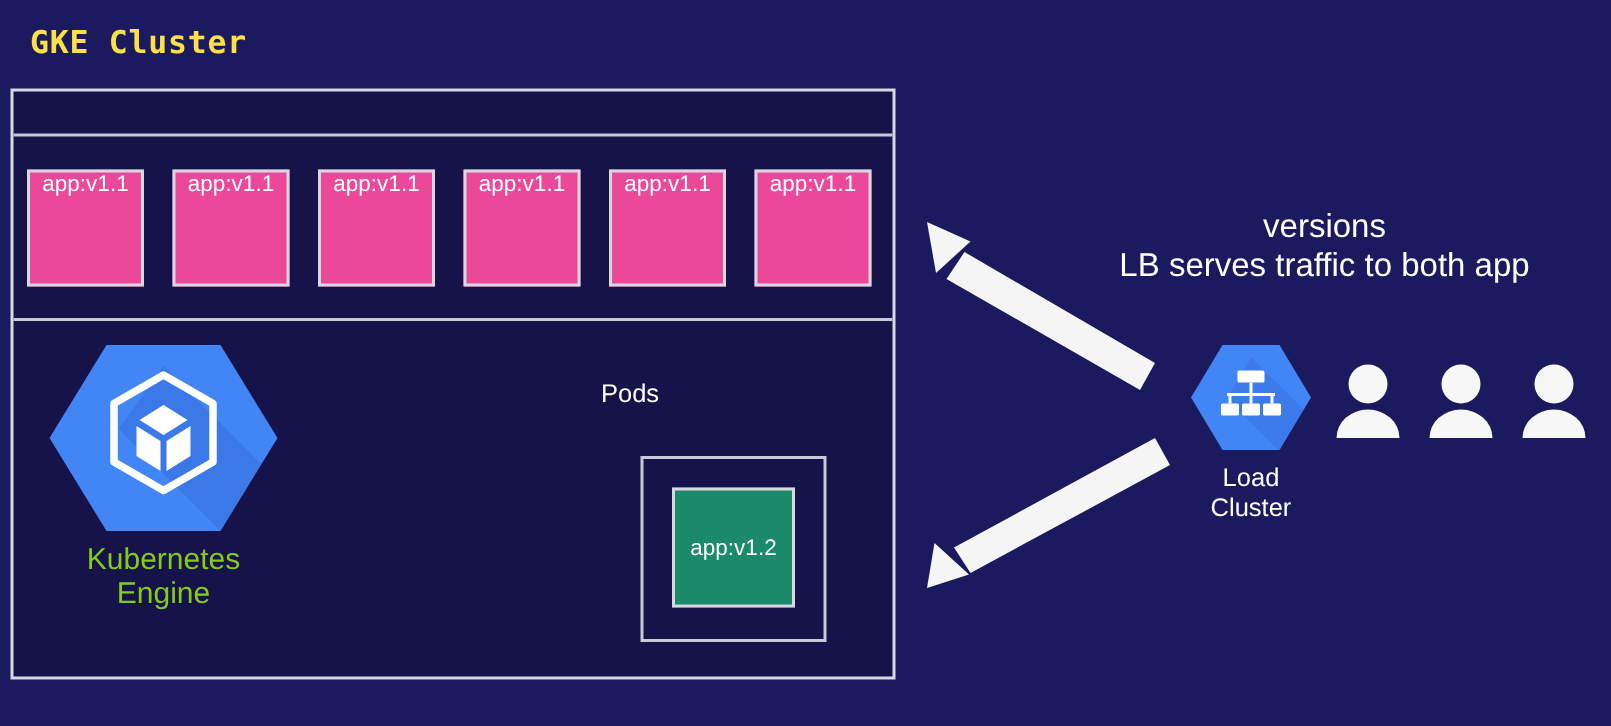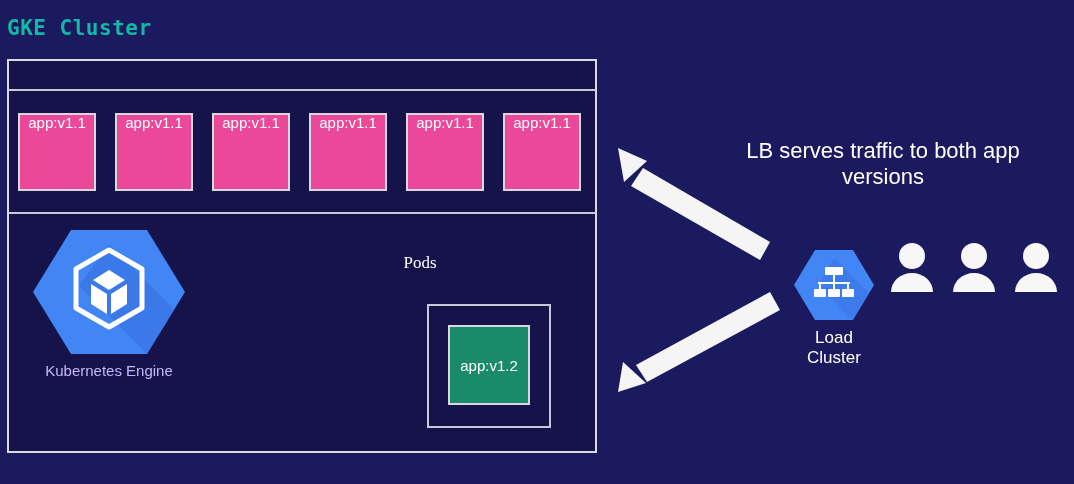--- a/index.html
+++ b/index.html
@@ -14,27 +14,27 @@
     height: 484px;
     background: #1b1a5e;
     overflow: hidden;
     font-family: "Liberation Sans", sans-serif;
     -webkit-font-smoothing: antialiased;
   }
 
   
   #cluster-title {
     position: absolute;
-    left: 7px;
+    left: 20px;
     top: 16px;
     font-family: "DejaVu Sans Mono", "Liberation Mono", monospace;
     font-weight: bold;
     font-size: 21px;
     letter-spacing: 0.5px;
-    color: #14b8a6;
+    color: #fde047;
     white-space: nowrap;
   }
 
   
   #cluster-frame {
     position: absolute;
     left: 7px;
     top: 59px;
     width: 590px;
     height: 394px;
@@ -101,35 +101,35 @@
     width: 168px;
     text-align: center;
   }
   .hex {
     position: relative;
     display: block;
     margin: 0 auto;
   }
   #gke-caption {
     margin-top: 4px;
-    color: #c4b5fd;
-    font-size: 15px;
+    color: #84cc16;
+    font-size: 20px;
     font-family: "Liberation Sans", sans-serif;
   }
 
   
   #pods-label {
     position: absolute;
     left: 336px;
     top: 37px;
     width: 150px;
     text-align: center;
     color: #ffffff;
     font-size: 17px;
-    font-family: Liberation Serif, serif;
+    font-family: Liberation Sans, sans-serif;
   }
 
   
   #pod-v1-2-frame {
     position: absolute;
     left: 418px;
     top: 88px;
     width: 124px;
     height: 124px;
     border: 2px solid #c9c9d6;
@@ -164,21 +164,21 @@
     text-align: center;
     color: #ffffff;
     font-size: 22px;
     line-height: 1.16;
     font-family: "Liberation Sans", sans-serif;
   }
 
   #lb-block {
     position: absolute;
     left: 788px;
-    top: 248px;
+    top: 228px;
     width: 92px;
     text-align: center;
   }
   #lb-caption-label {
     margin-top: 2px;
     color: #ffffff;
     font-size: 17px;
     line-height: 1.2;
     font-family: "Liberation Sans", sans-serif;
   }
@@ -269,22 +269,22 @@
       <polygon points="18,28 47,41 24,62"></polygon>
     </g>
 
     <g fill="#f5f5f5">
       <polygon points="170,172 180,190 47,262 36,245"></polygon>
       <polygon points="18,272 23,242 46,263"></polygon>
     </g>
   </svg>
 
   <div id="lb-caption">
+    <div>versions</div>
     <div>LB serves traffic to both app</div>
-    <div>versions</div>
   </div>
 
   <div id="lb-block">
     <svg width="84" height="74" viewBox="0 0 84 74">
       <defs>
         <clipPath id="hexclip2">
           <polygon points="23,2 61,2 82,37 61,72 23,72 2,37"></polygon>
         </clipPath>
       </defs>
       <polygon points="23,2 61,2 82,37 61,72 23,72 2,37" fill="#4285f4"></polygon>

